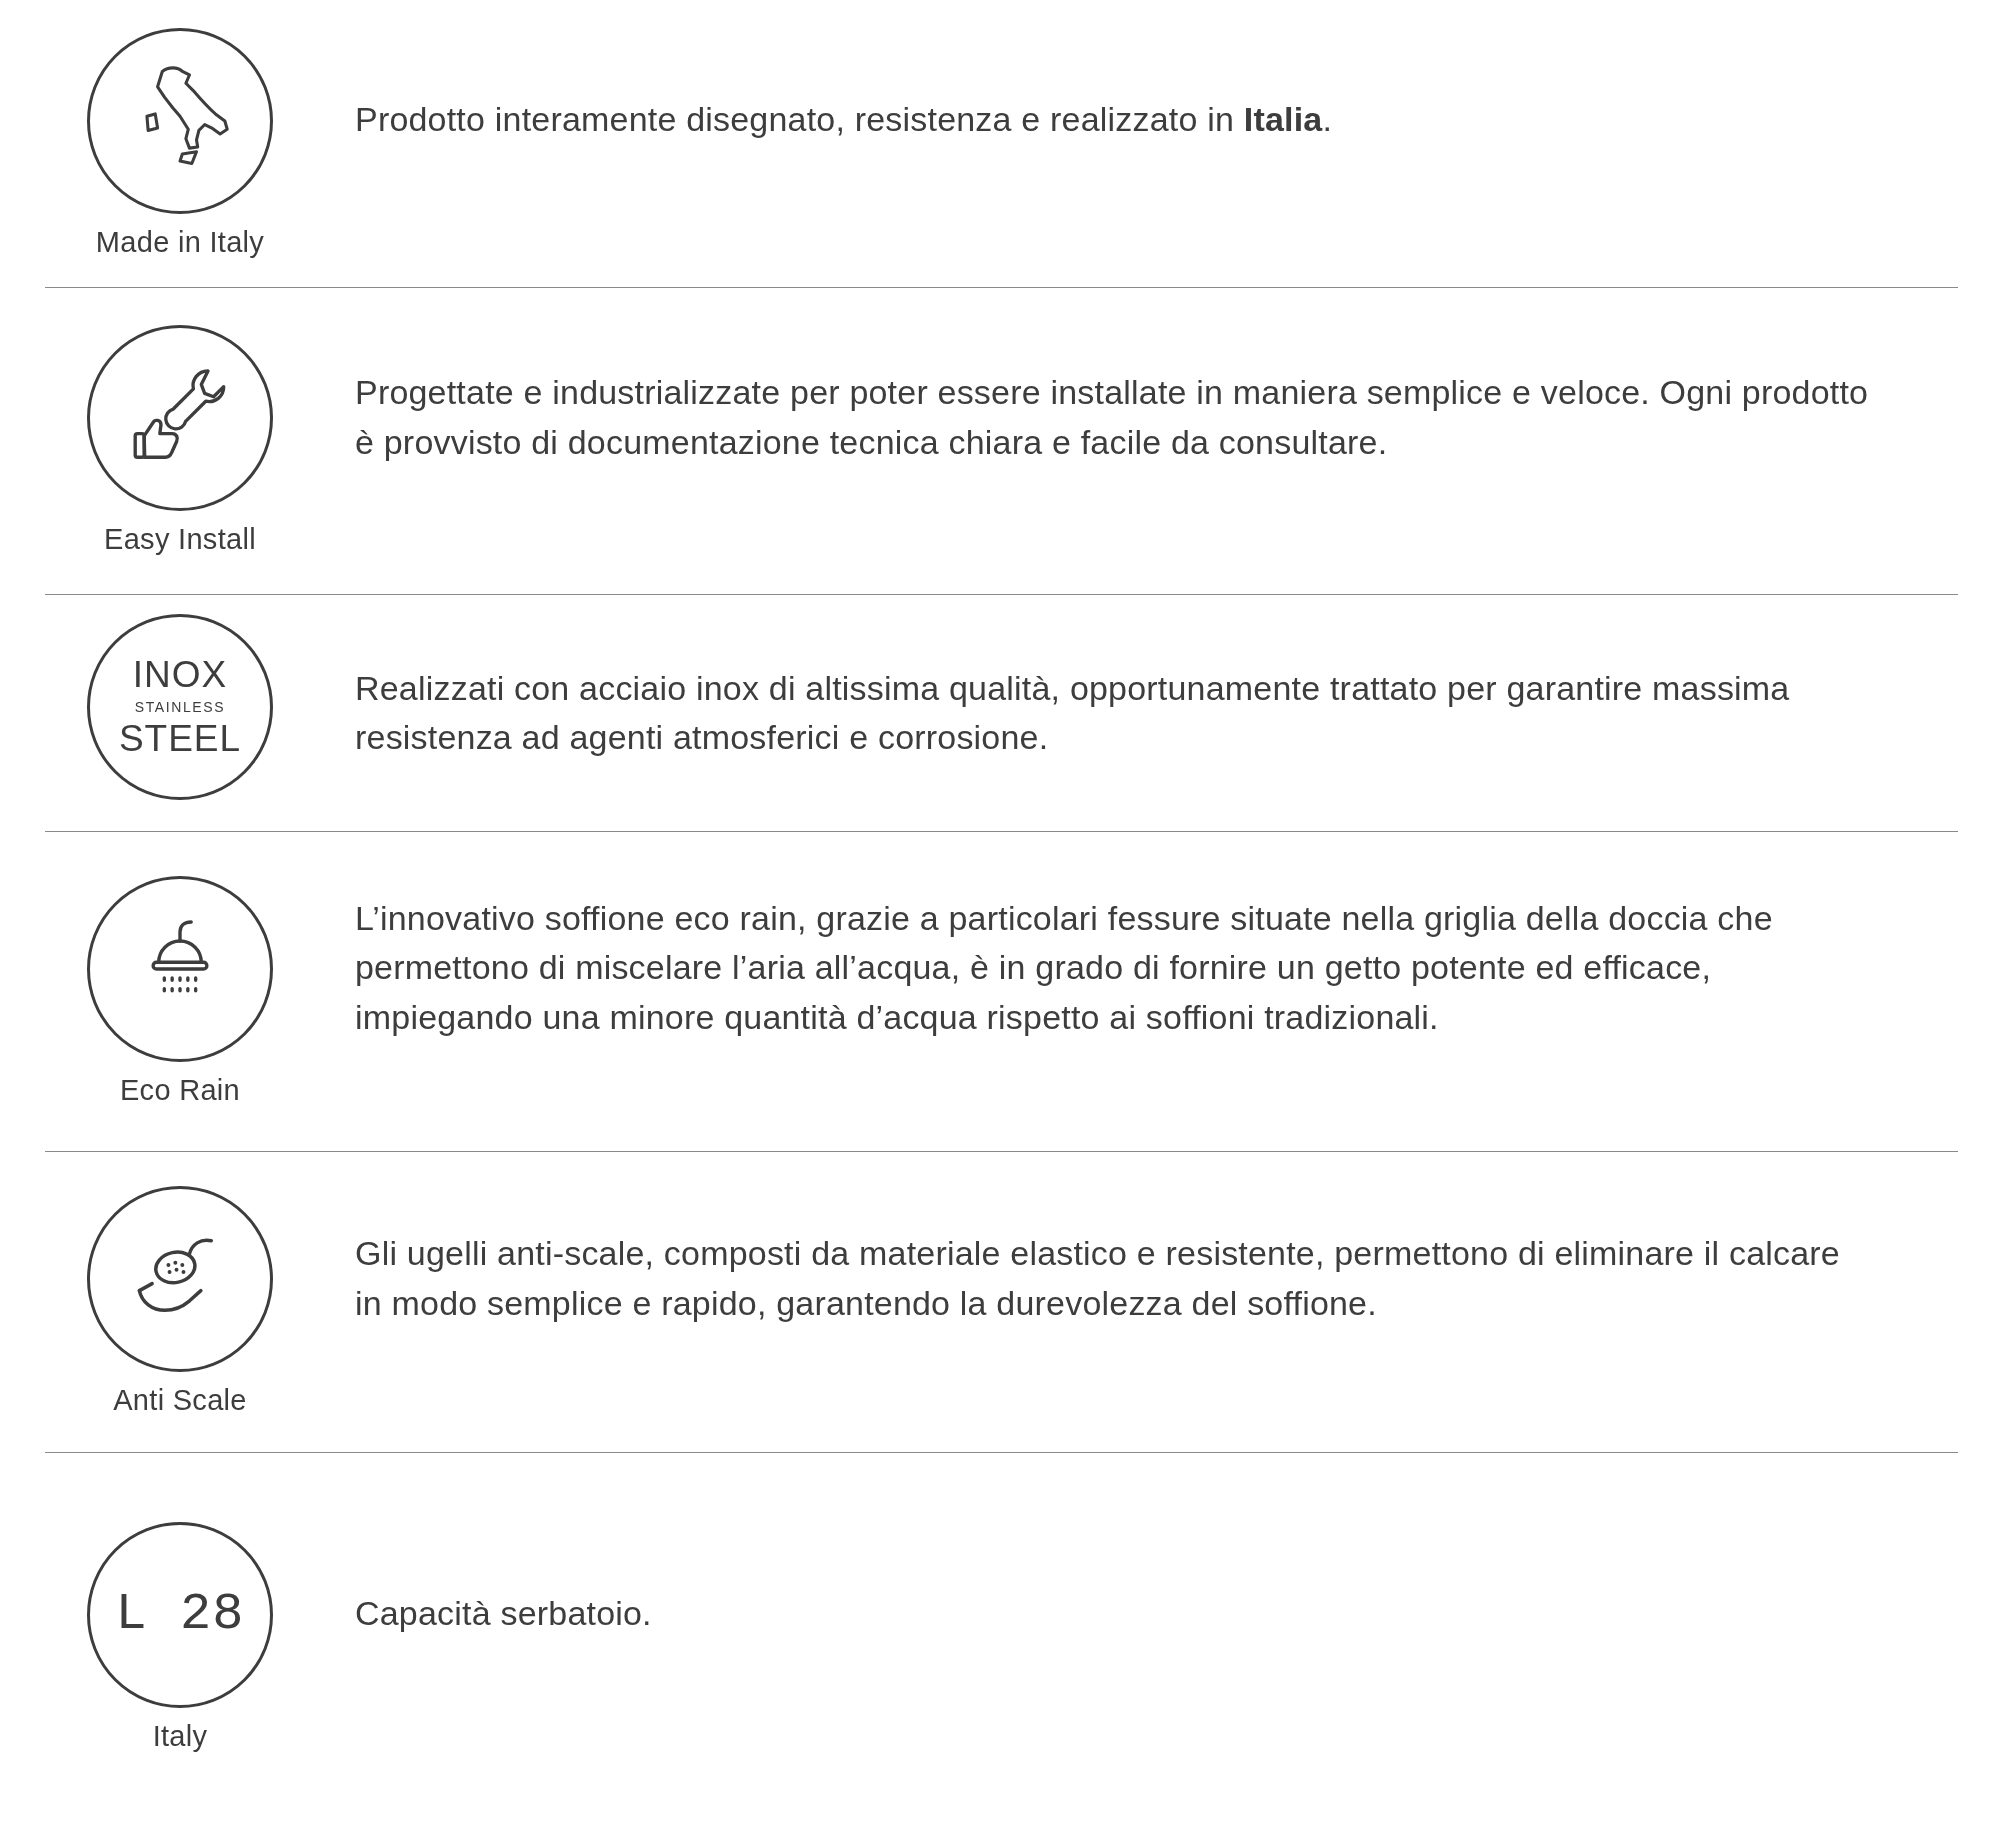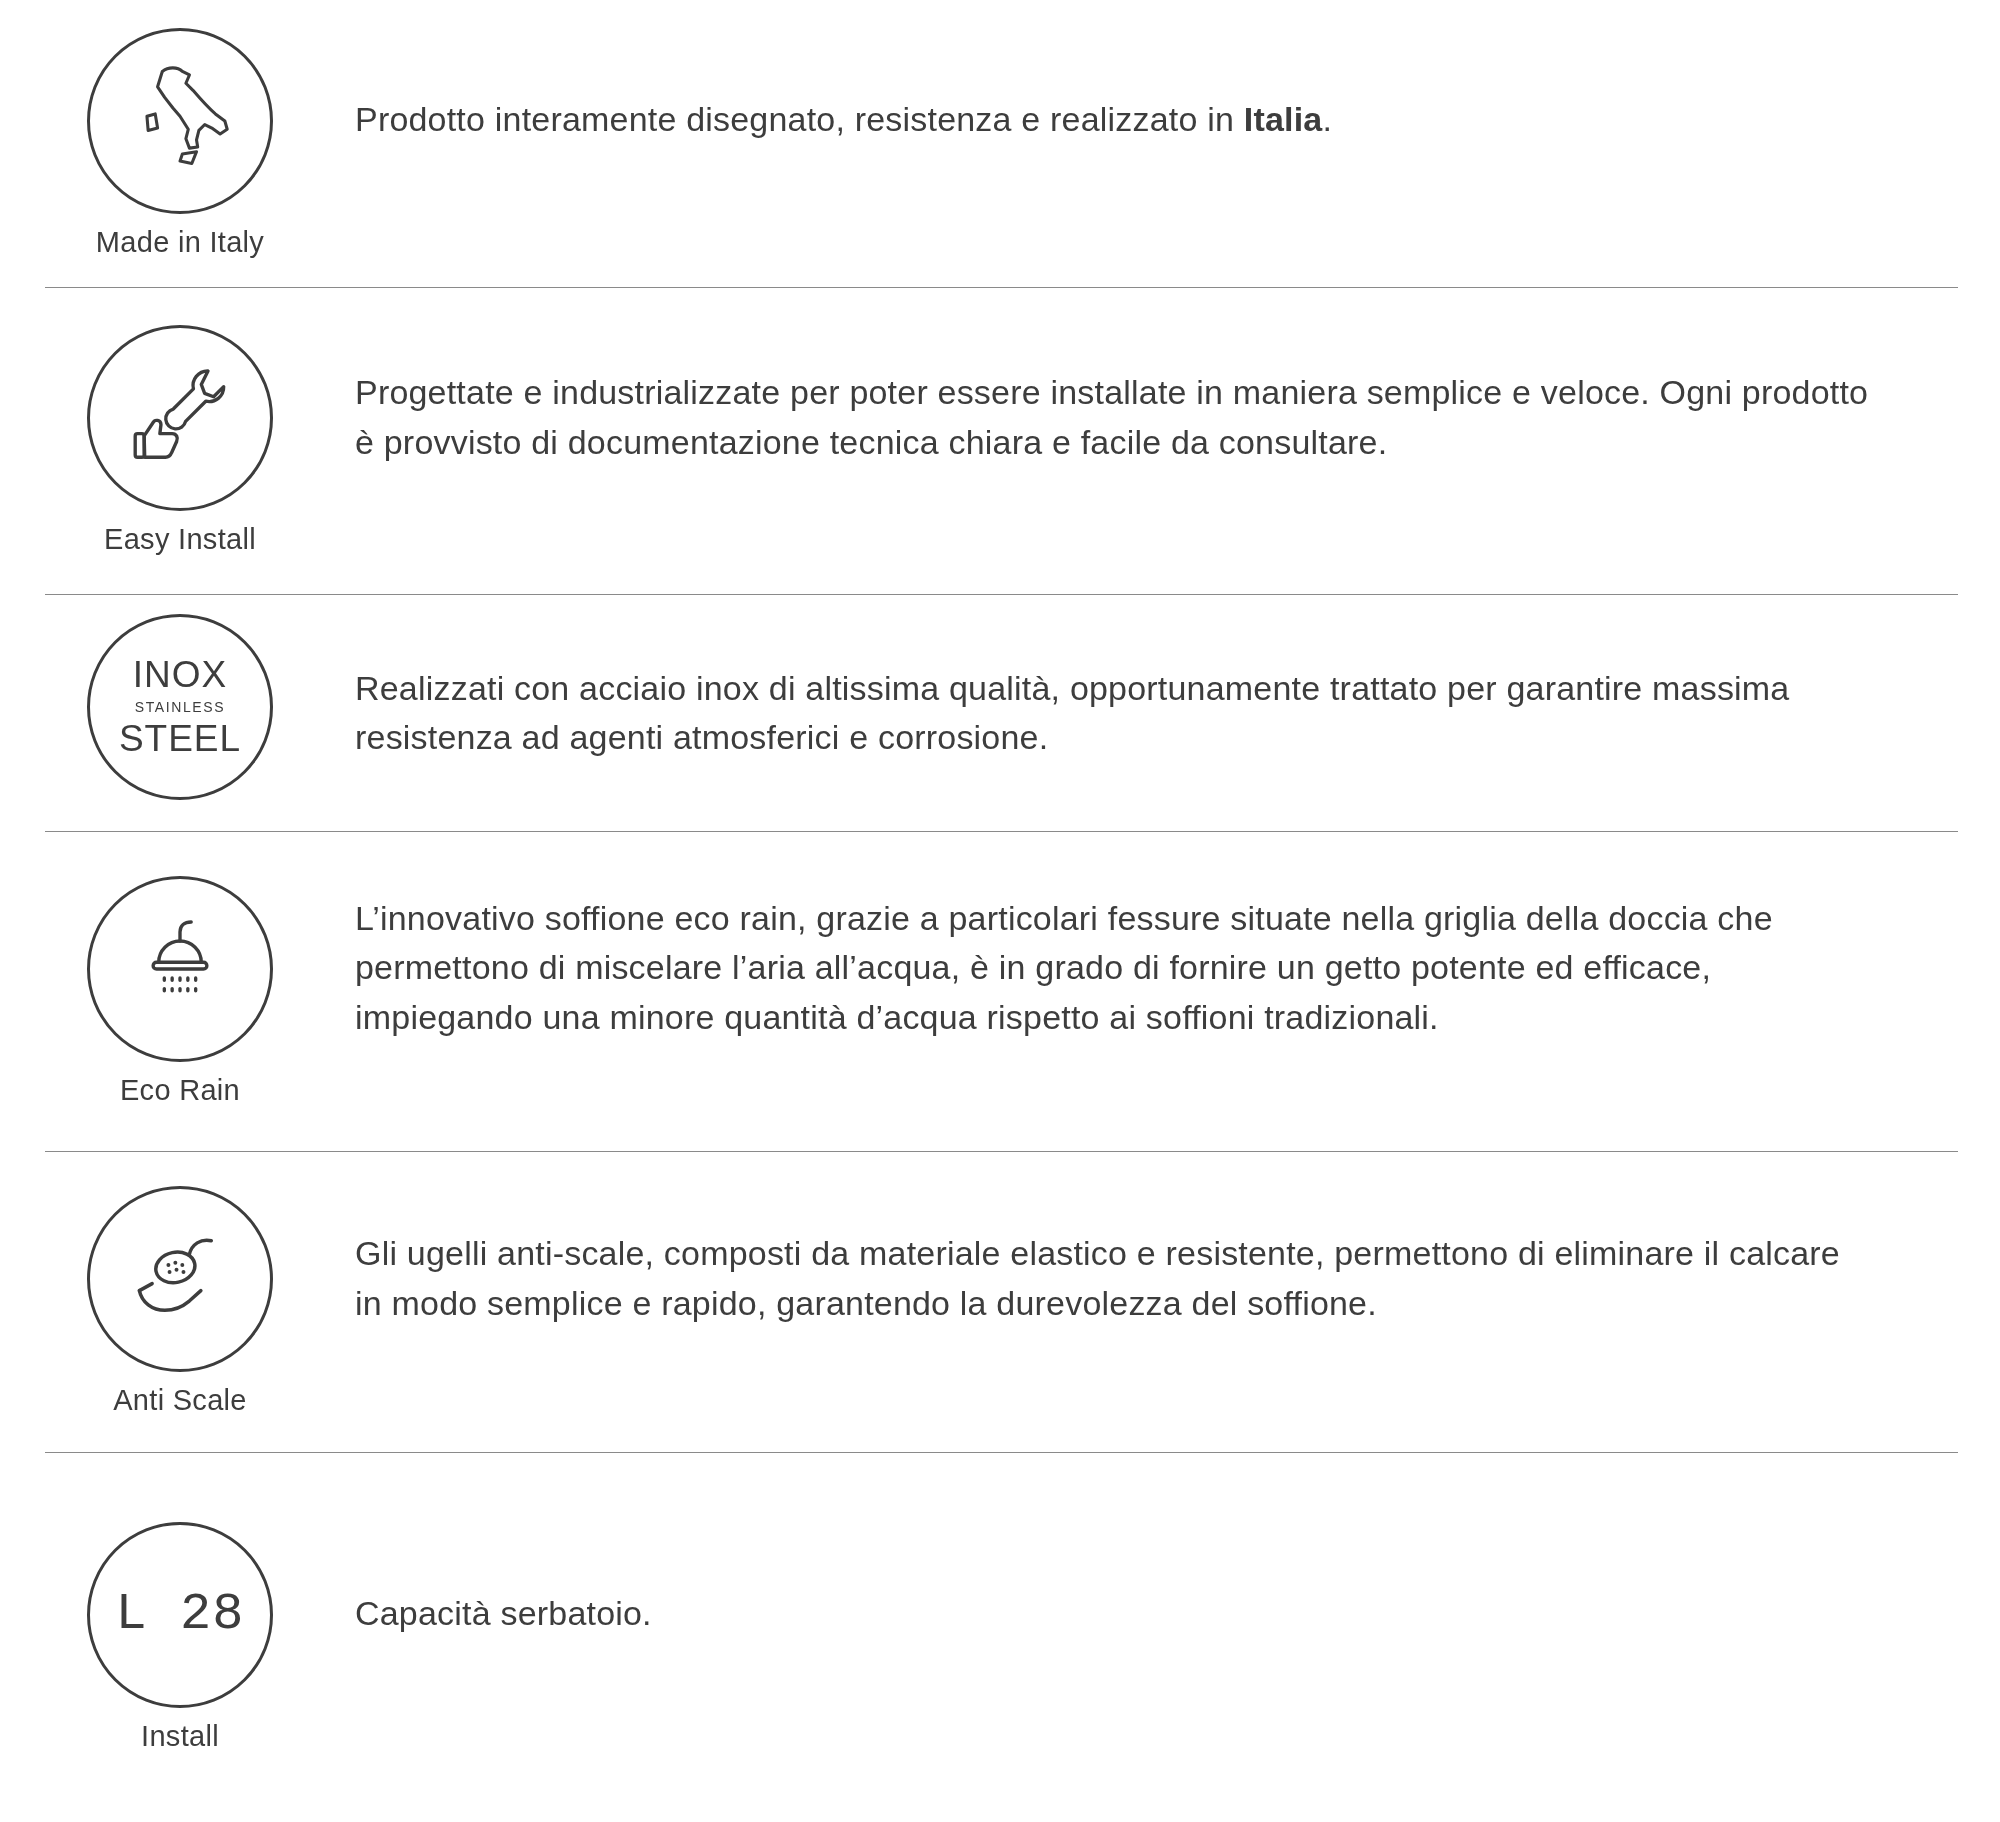--- a/index.html
+++ b/index.html
@@ -174,20 +174,20 @@
     <div class="text-col with-label">
       <p>Gli ugelli anti-scale, composti da materiale elastico e resistente, permettono di eliminare il calcare in modo semplice e rapido, garantendo la durevolezza del soffione.</p>
     </div>
   </section>
 
   <section class="feature-row row-6">
     <div class="icon-col">
       <div class="circle">
         <div class="volume-text">L 28</div>
       </div>
-      <div class="icon-label">Install</div>
+      <div class="icon-label">Italy</div>
     </div>
     <div class="text-col with-label">
       <p>Capacità serbatoio.</p>
     </div>
   </section>
 
 </div>
 
 </body></html>

